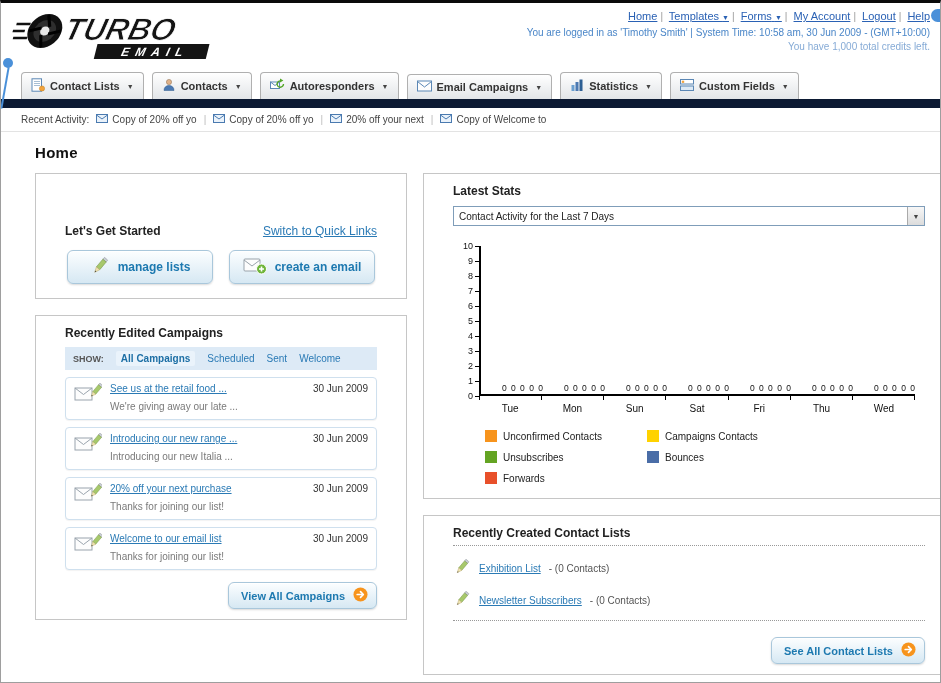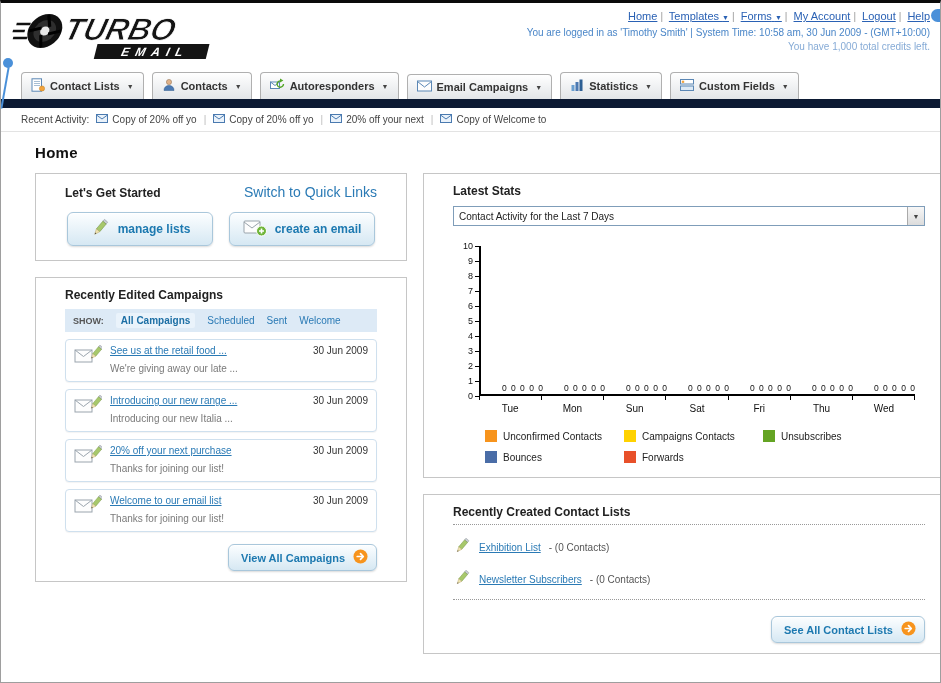--- a/index.html
+++ b/index.html
@@ -43,21 +43,21 @@
   .act-sep { color: #bbb; }
   
   .content { padding: 10px 28px 0 34px; }
   .page-title { font-size: 15px; color: #111; font-weight: bold; margin: 2px 0 12px; letter-spacing: 0.3px; }
   .columns { display: flex; gap: 16px; align-items: flex-start; }
   .col-left { flex: 0 0 372px; width: 372px; }
   .col-right { flex: 1; }
   .panel { border: 1px solid #c6c6c6; background: #fff; padding: 10px 29px; margin-bottom: 16px; }
   .panel-head { display: flex; justify-content: space-between; align-items: baseline; margin-bottom: 10px; }
   .panel-title { font-size: 12px; font-weight: bold; color: #222; }
-  .quick-link { font-size: 14px; color: #2a7ab5; cursor: pointer; }
+  .quick-link { font-size: 12px; color: #2a7ab5; text-decoration: underline; cursor: pointer; margin-top: 40px; }
   
   .gs-buttons { display: flex; gap: 16px; padding: 2px 2px 4px; }
   .big-btn {
     flex: 1; height: 34px; display: flex; align-items: center; justify-content: center; gap: 8px;
     border: 1px solid #a9c7db; border-radius: 6px;
     background: linear-gradient(#fcfeff, #d6e8f3);
     box-shadow: 0 1px 2px rgba(0,0,0,0.15), inset 0 1px 0 #fff;
     font-size: 12px; font-weight: bold; color: #1d79b0; cursor: pointer;
   }
   
@@ -92,21 +92,21 @@
   .y-row { display: flex; align-items: center; justify-content: flex-end; gap: 2px; height: 10px; font-size: 9px; color: #111; }
   .y-tick { width: 4px; height: 1px; background: #000; }
   .plot-col { flex: 1; }
   .plot { height: 150px; border-left: 2px solid #000; border-bottom: 2px solid #000; display: flex; align-items: flex-end; }
   .group { flex: 1; text-align: right; font-size: 8.5px; color: #111; padding-bottom: 1px; word-spacing: 2px; }
   .xticks { display: flex; height: 4px; border-left: 1px solid #000; }
   .xticks div { flex: 1; border-right: 1px solid #000; }
   .x-labels { display: flex; margin-top: 3px; }
   .x-labels div { flex: 1; text-align: center; font-size: 10px; color: #111; }
   .legend { display: flex; flex-wrap: wrap; margin: 16px 0 4px 30px; width: 430px; row-gap: 9px; }
-  .leg-item { display: flex; align-items: center; gap: 6px; font-size: 10px; color: #222; width: 139px; }
+  .leg-item { display: flex; align-items: center; gap: 6px; font-size: 10px; color: #222; width: 162px; }
   .swatch { width: 12px; height: 12px; flex: 0 0 12px; }
   
   .dotted { border: none; border-top: 1px dotted #999; margin: 5px 0; }
   .cl-item { display: flex; align-items: center; gap: 8px; padding: 7px 0 5px; font-size: 10px; }
   .cl-name { color: #2a7ab5; text-decoration: underline; cursor: pointer; }
   .cl-suffix { color: #555; }
   .cl-btn-row { display: flex; justify-content: flex-end; margin-top: 16px; }
 </style>
 </head>
 <body>

